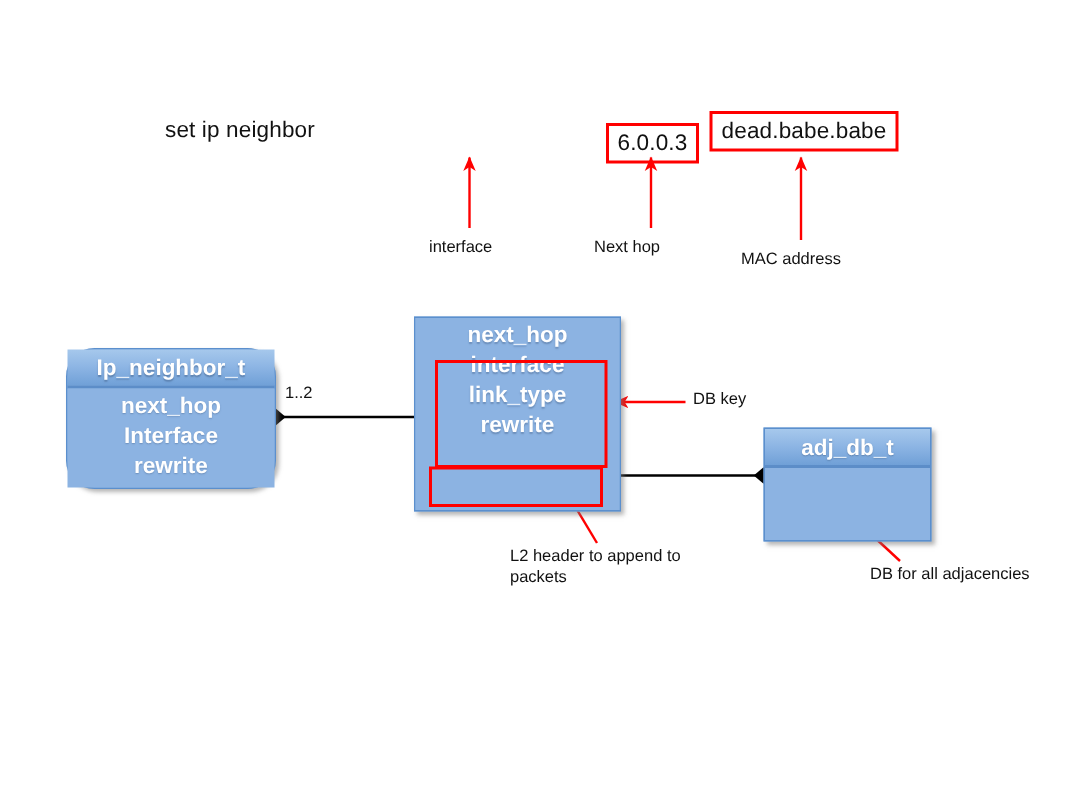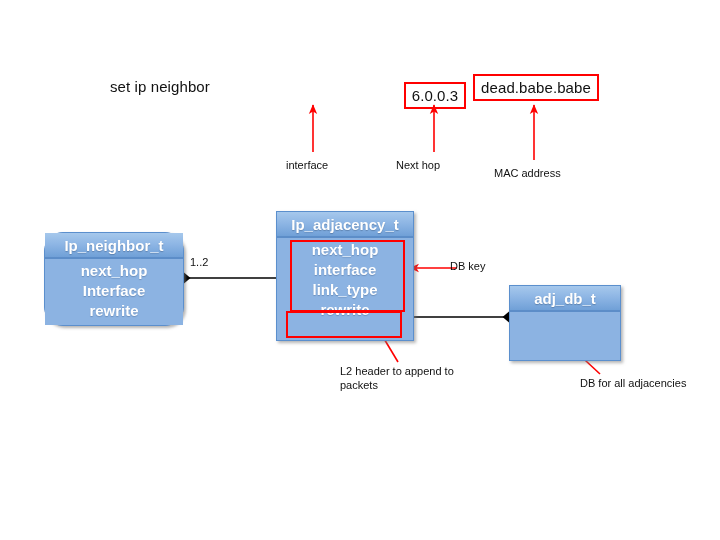--- a/index.html
+++ b/index.html
@@ -112,21 +112,21 @@
   }
   #redbox-dbkey   { left: 290px; top: 240px; width: 115px; height: 72px; }
   #redbox-rewrite { left: 286px; top: 311px; width: 116px; height: 27px; }
 
   
   .callout {
     font-size: 11px;
     color: #111111;
     line-height: 14px;
   }
-  #callout-dbkey { left: 450px; top: 259px; white-space: nowrap; }
+  #callout-dbkey { left: 462px; top: 259px; white-space: nowrap; }
   #callout-l2    { left: 340px; top: 364px; width: 130px; }
   #callout-dbadj { left: 580px; top: 376px; white-space: nowrap; }
 
   
   #mult-1-2 {
     left: 190px;
     top: 256px;
     font-size: 11px;
     color: #111111;
   }
@@ -181,21 +181,20 @@
   <div class="abs entity" id="box-neighbor">
     <div class="entity-header">Ip_neighbor_t</div>
     <div class="entity-body">
       <div class="attr">next_hop</div>
       <div class="attr">Interface</div>
       <div class="attr">rewrite</div>
     </div>
   </div>
 
   <div class="abs entity" id="box-adjacency">
-    <div class="entity-header">Ip_adjacency_t</div>
     <div class="entity-body">
       <div class="attr">next_hop</div>
       <div class="attr">interface</div>
       <div class="attr">link_type</div>
       <div class="attr">rewrite</div>
     </div>
   </div>
 
   <div class="abs redbox" id="redbox-dbkey"></div>
   <div class="abs redbox" id="redbox-rewrite"></div>

